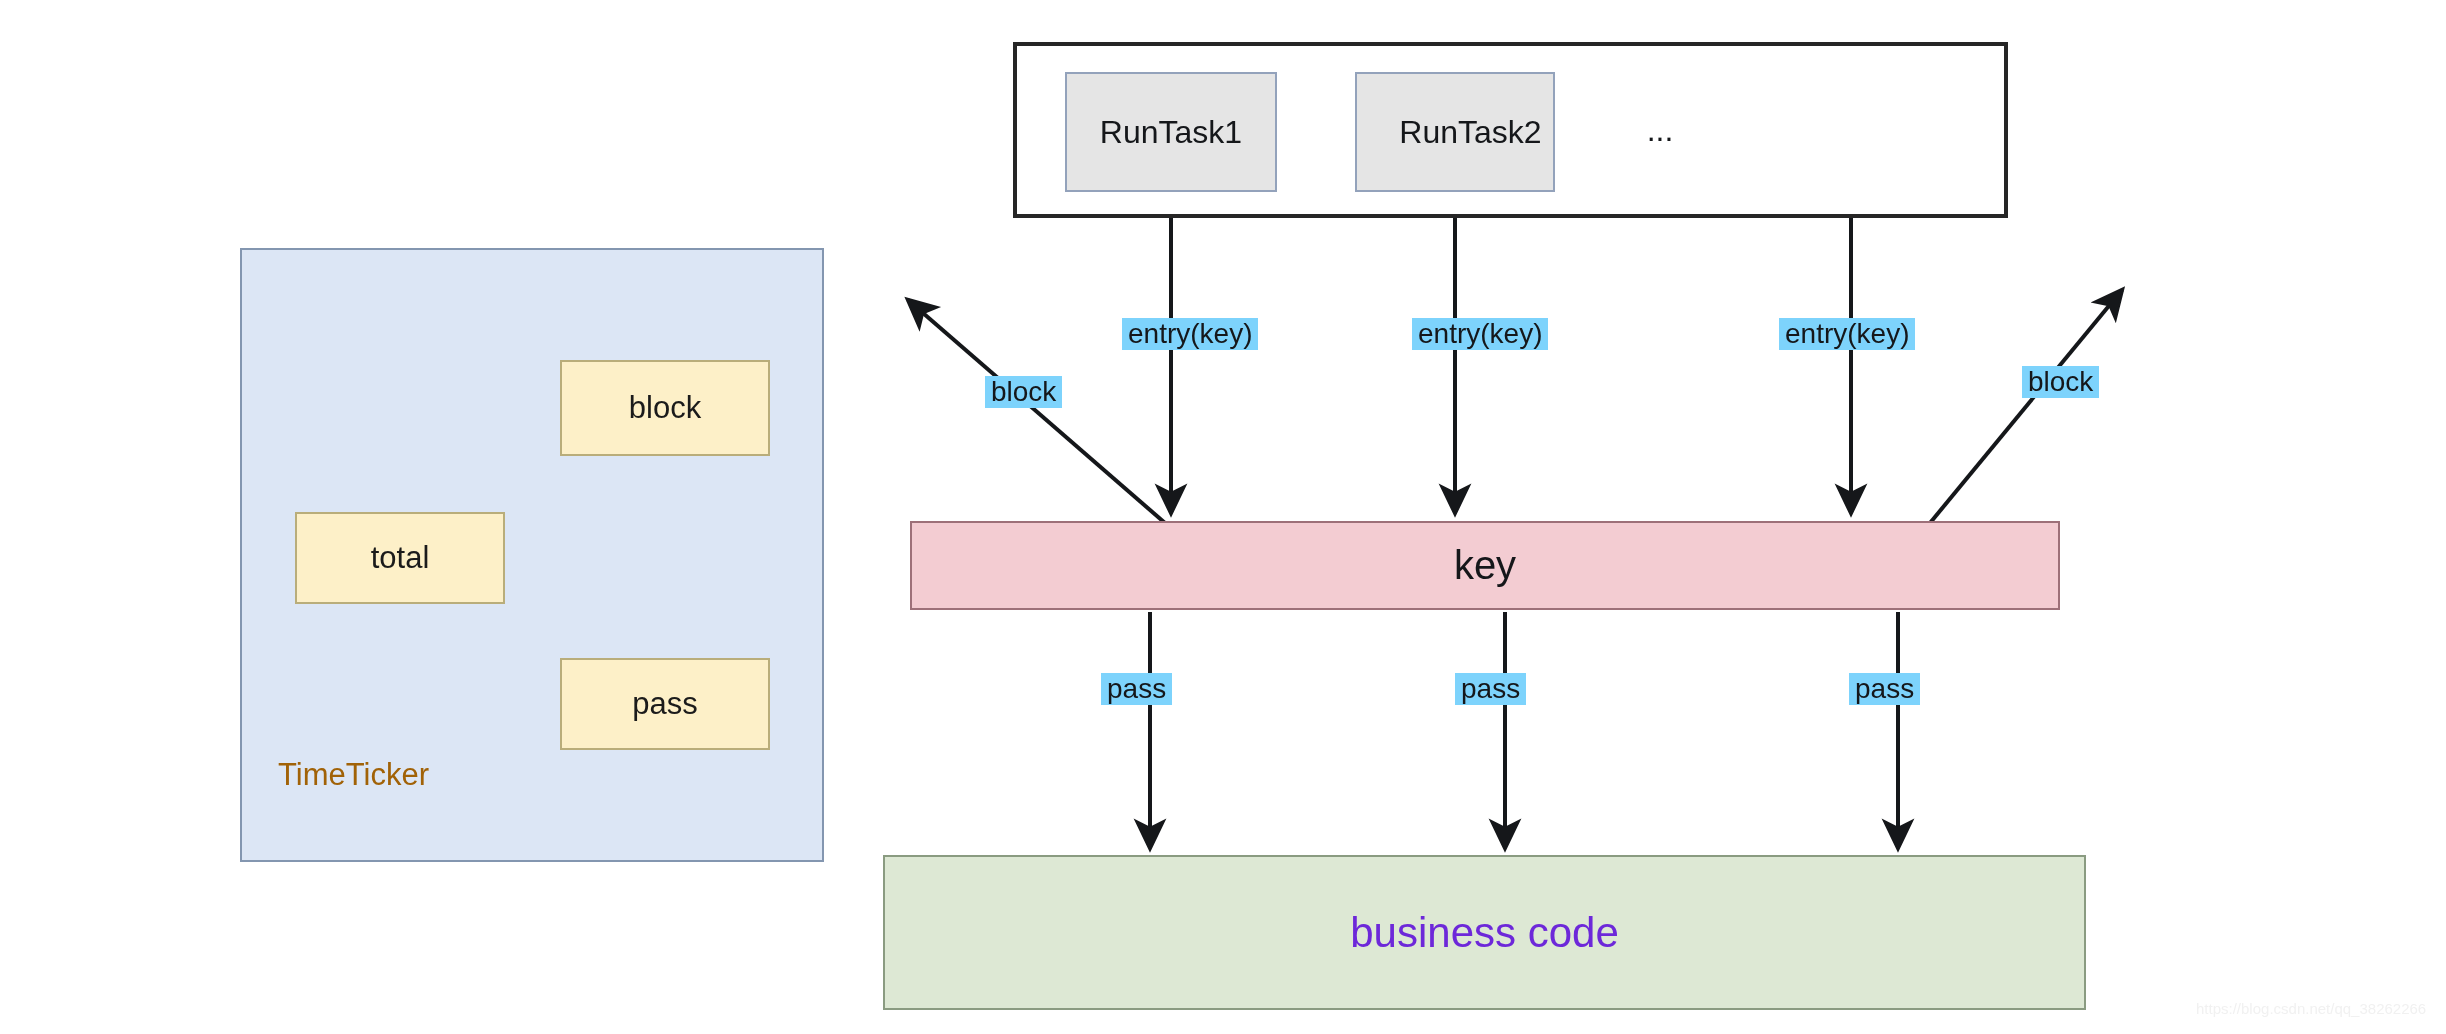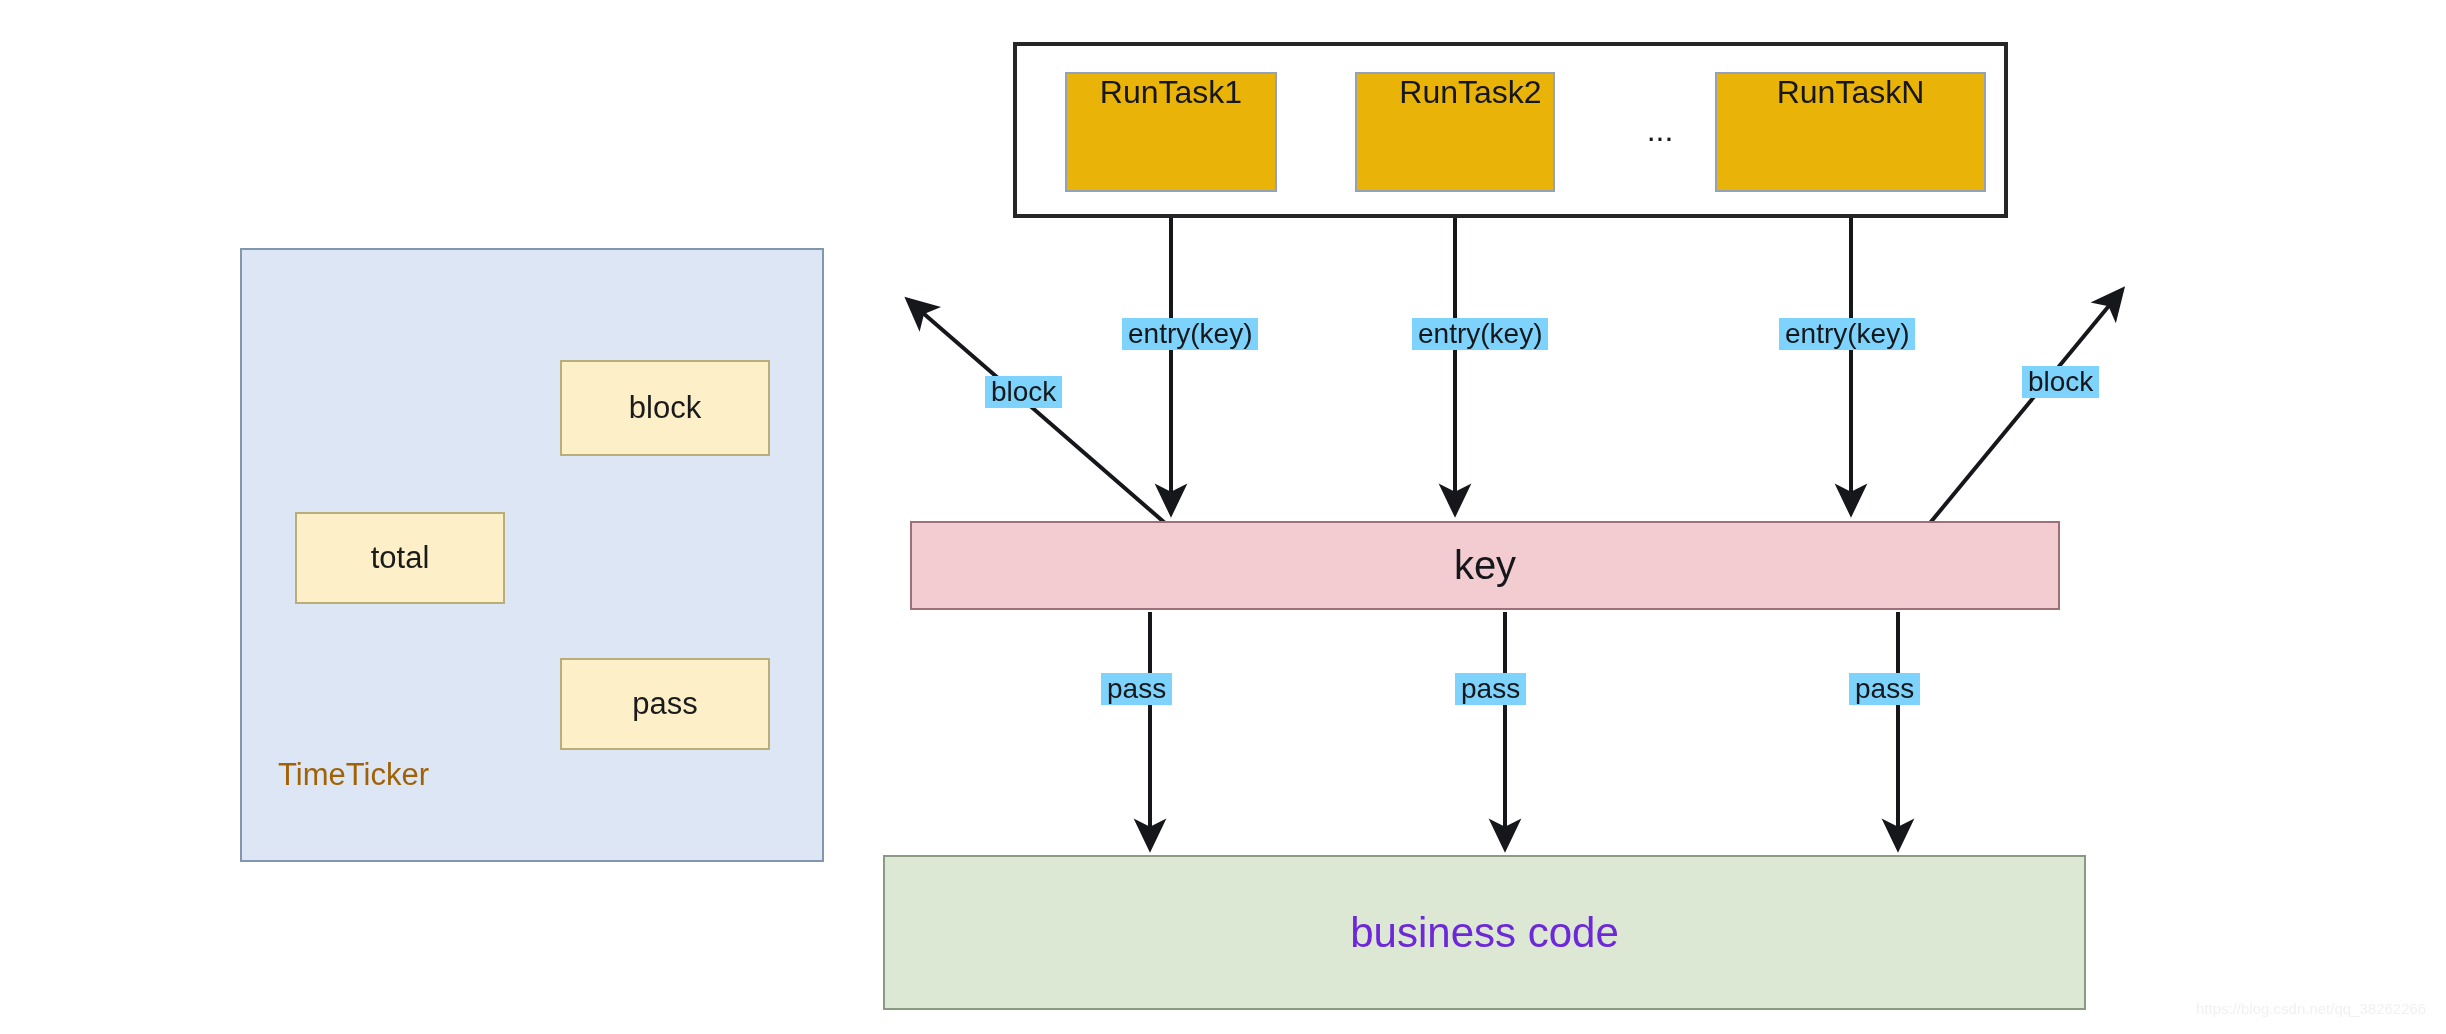--- a/index.html
+++ b/index.html
@@ -58,24 +58,25 @@
     top: 42px;
     width: 995px;
     height: 176px;
     background: #ffffff;
     border: 4px solid #262626;
     box-sizing: border-box;
   }
   .runtask-box {
     top: 72px;
     height: 120px;
-    background: #eab308;
+    background: #e5e5e5;
     border: 2px solid #93a2bb;
     box-sizing: border-box;
     display: flex;
+    align-items: center;
     justify-content: center;
     font-size: 32px;
     color: #15171a;
     white-space: nowrap;
   }
   #runtask-box-0 { left: 1065px; width: 212px; }
   #runtask-box-1 { left: 1355px; width: 200px; padding-left: 31px; }
   #runtask-box-2 { left: 1715px; width: 271px; }
   #runtask-ellipsis {
     left: 1630px;
@@ -204,23 +205,20 @@
   <div class="abs runtask-box" id="runtask-box-0">
     <span>RunTask1</span>
   </div>
 
   <div class="abs runtask-box" id="runtask-box-1">
     <span>RunTask2</span>
   </div>
 
   <div class="abs" id="runtask-ellipsis">...</div>
 
-  <div class="abs runtask-box" id="runtask-box-2">
-    <span>RunTaskN</span>
-  </div>
 
   <div class="abs edge-label" id="entry-label-0">entry(key)</div>
   <div class="abs edge-label" id="entry-label-1">entry(key)</div>
   <div class="abs edge-label" id="entry-label-2">entry(key)</div>
 
   <div class="abs edge-label" id="block-label-left">block</div>
   <div class="abs edge-label" id="block-label-right">block</div>
 
   <div class="abs" id="key-bar">
     <span>key</span>

